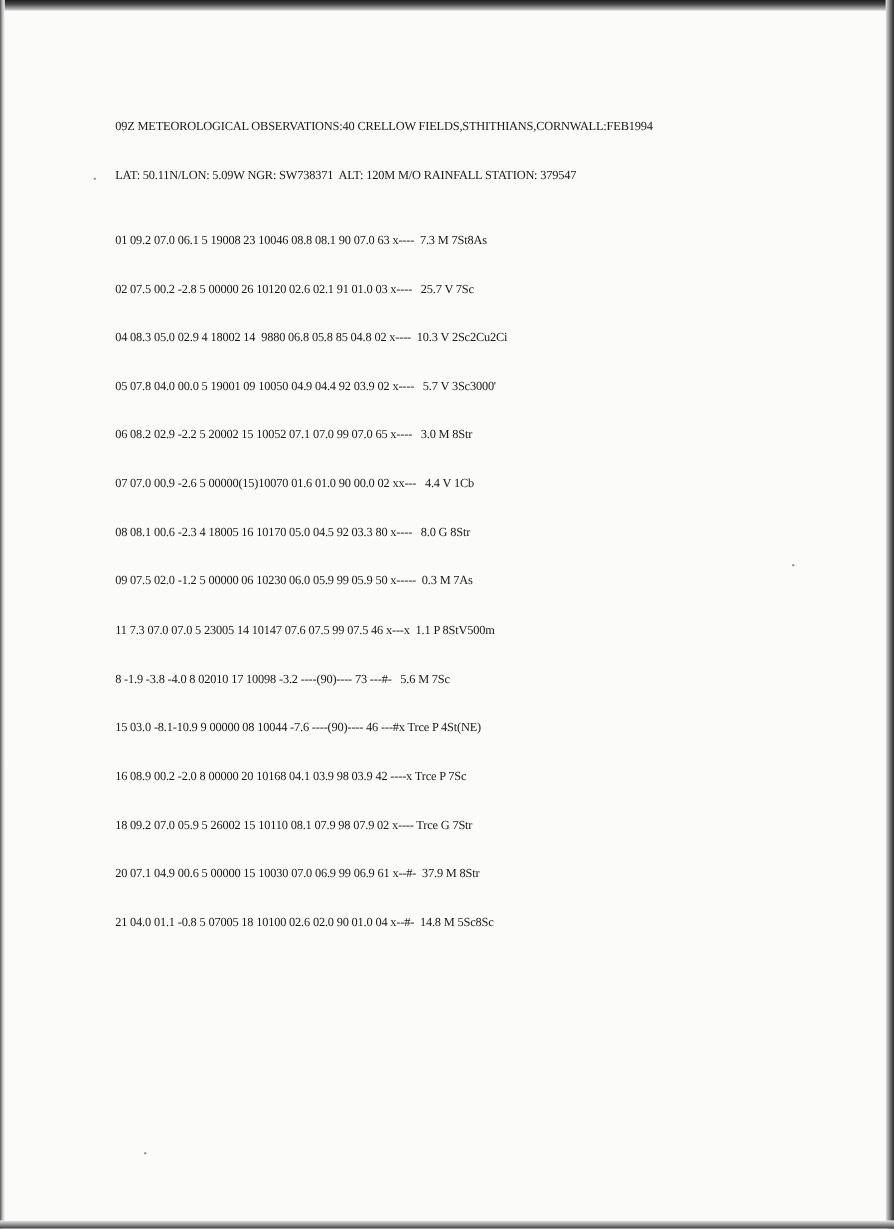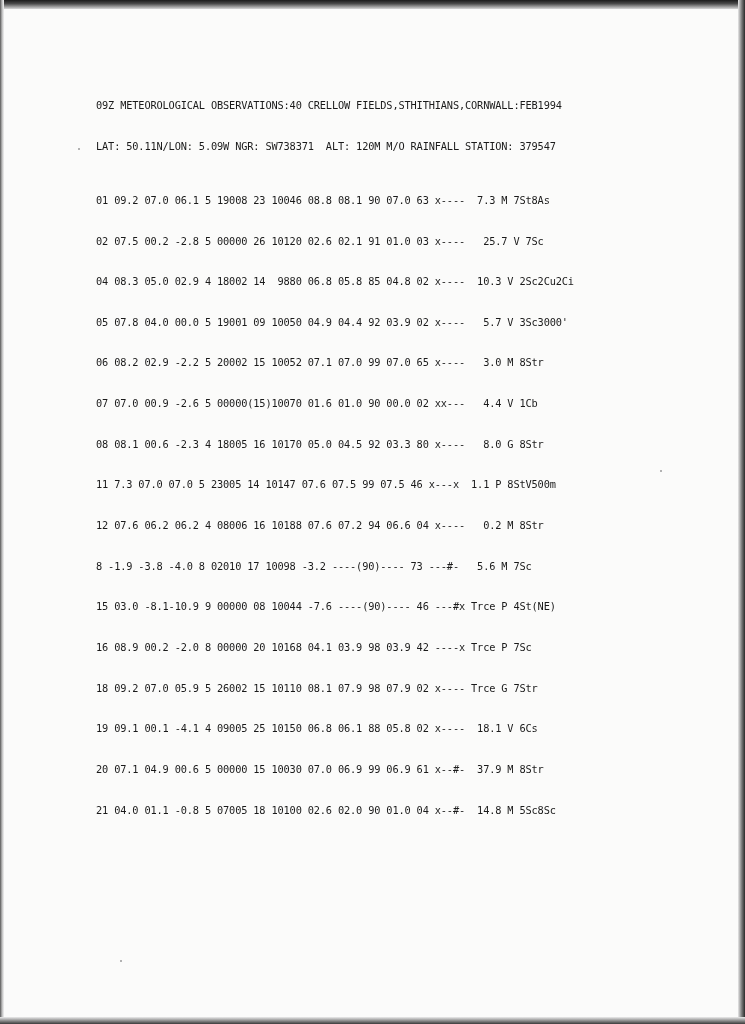--- a/index.html
+++ b/index.html
@@ -58,20 +58,21 @@
     font-family: "DejaVu Sans Mono", monospace;
     font-size: 10.3px;
     line-height: 13.55px;
     color: #1a1a1a;
     letter-spacing: -0.15px;
     white-space: pre;
   }
   .doc .ln {
     white-space: pre;
     display: block;
+    font-family: Liberation Serif, serif;
   }
   .speck {
     position: absolute;
     background: #9a9a9a;
     border-radius: 50%;
   }
 </style>
 </head>
 <body>
 
@@ -90,27 +91,26 @@
     <span class="ln">09Z METEOROLOGICAL OBSERVATIONS:40 CRELLOW FIELDS,STHITHIANS,CORNWALL:FEB1994</span>
     <span class="ln">LAT: 50.11N/LON: 5.09W NGR: SW738371  ALT: 120M M/O RAINFALL STATION: 379547</span>
 
     <span class="ln">01 09.2 07.0 06.1 5 19008 23 10046 08.8 08.1 90 07.0 63 x----  7.3 M 7St8As</span>
     <span class="ln">02 07.5 00.2 -2.8 5 00000 26 10120 02.6 02.1 91 01.0 03 x----   25.7 V 7Sc</span>
     <span class="ln">04 08.3 05.0 02.9 4 18002 14  9880 06.8 05.8 85 04.8 02 x----  10.3 V 2Sc2Cu2Ci</span>
     <span class="ln">05 07.8 04.0 00.0 5 19001 09 10050 04.9 04.4 92 03.9 02 x----   5.7 V 3Sc3000'</span>
     <span class="ln">06 08.2 02.9 -2.2 5 20002 15 10052 07.1 07.0 99 07.0 65 x----   3.0 M 8Str</span>
     <span class="ln">07 07.0 00.9 -2.6 5 00000(15)10070 01.6 01.0 90 00.0 02 xx---   4.4 V 1Cb</span>
     <span class="ln">08 08.1 00.6 -2.3 4 18005 16 10170 05.0 04.5 92 03.3 80 x----   8.0 G 8Str</span>
+    <span class="ln">09 07.5 02.0 -1.2 5 00000 06 10230 06.0 05.9 99 05.9 50 x-----  0.3 M 7As</span>
     <span class="ln">11 7.3 07.0 07.0 5 23005 14 10147 07.6 07.5 99 07.5 46 x---x  1.1 P 8StV500m</span>
-    <span class="ln">12 07.6 06.2 06.2 4 08006 16 10188 07.6 07.2 94 06.6 04 x----   0.2 M 8Str</span>
     <span class="ln">8 -1.9 -3.8 -4.0 8 02010 17 10098 -3.2 ----(90)---- 73 ---#-   5.6 M 7Sc</span>
     <span class="ln">15 03.0 -8.1-10.9 9 00000 08 10044 -7.6 ----(90)---- 46 ---#x Trce P 4St(NE)</span>
     <span class="ln">16 08.9 00.2 -2.0 8 00000 20 10168 04.1 03.9 98 03.9 42 ----x Trce P 7Sc</span>
     <span class="ln">18 09.2 07.0 05.9 5 26002 15 10110 08.1 07.9 98 07.9 02 x---- Trce G 7Str</span>
-    <span class="ln">19 09.1 00.1 -4.1 4 09005 25 10150 06.8 06.1 88 05.8 02 x----  18.1 V 6Cs</span>
     <span class="ln">20 07.1 04.9 00.6 5 00000 15 10030 07.0 06.9 99 06.9 61 x--#-  37.9 M 8Str</span>
     <span class="ln">21 04.0 01.1 -0.8 5 07005 18 10100 02.6 02.0 90 01.0 04 x--#-  14.8 M 5Sc8Sc</span>
     
     
     
     
     
     
     
 

